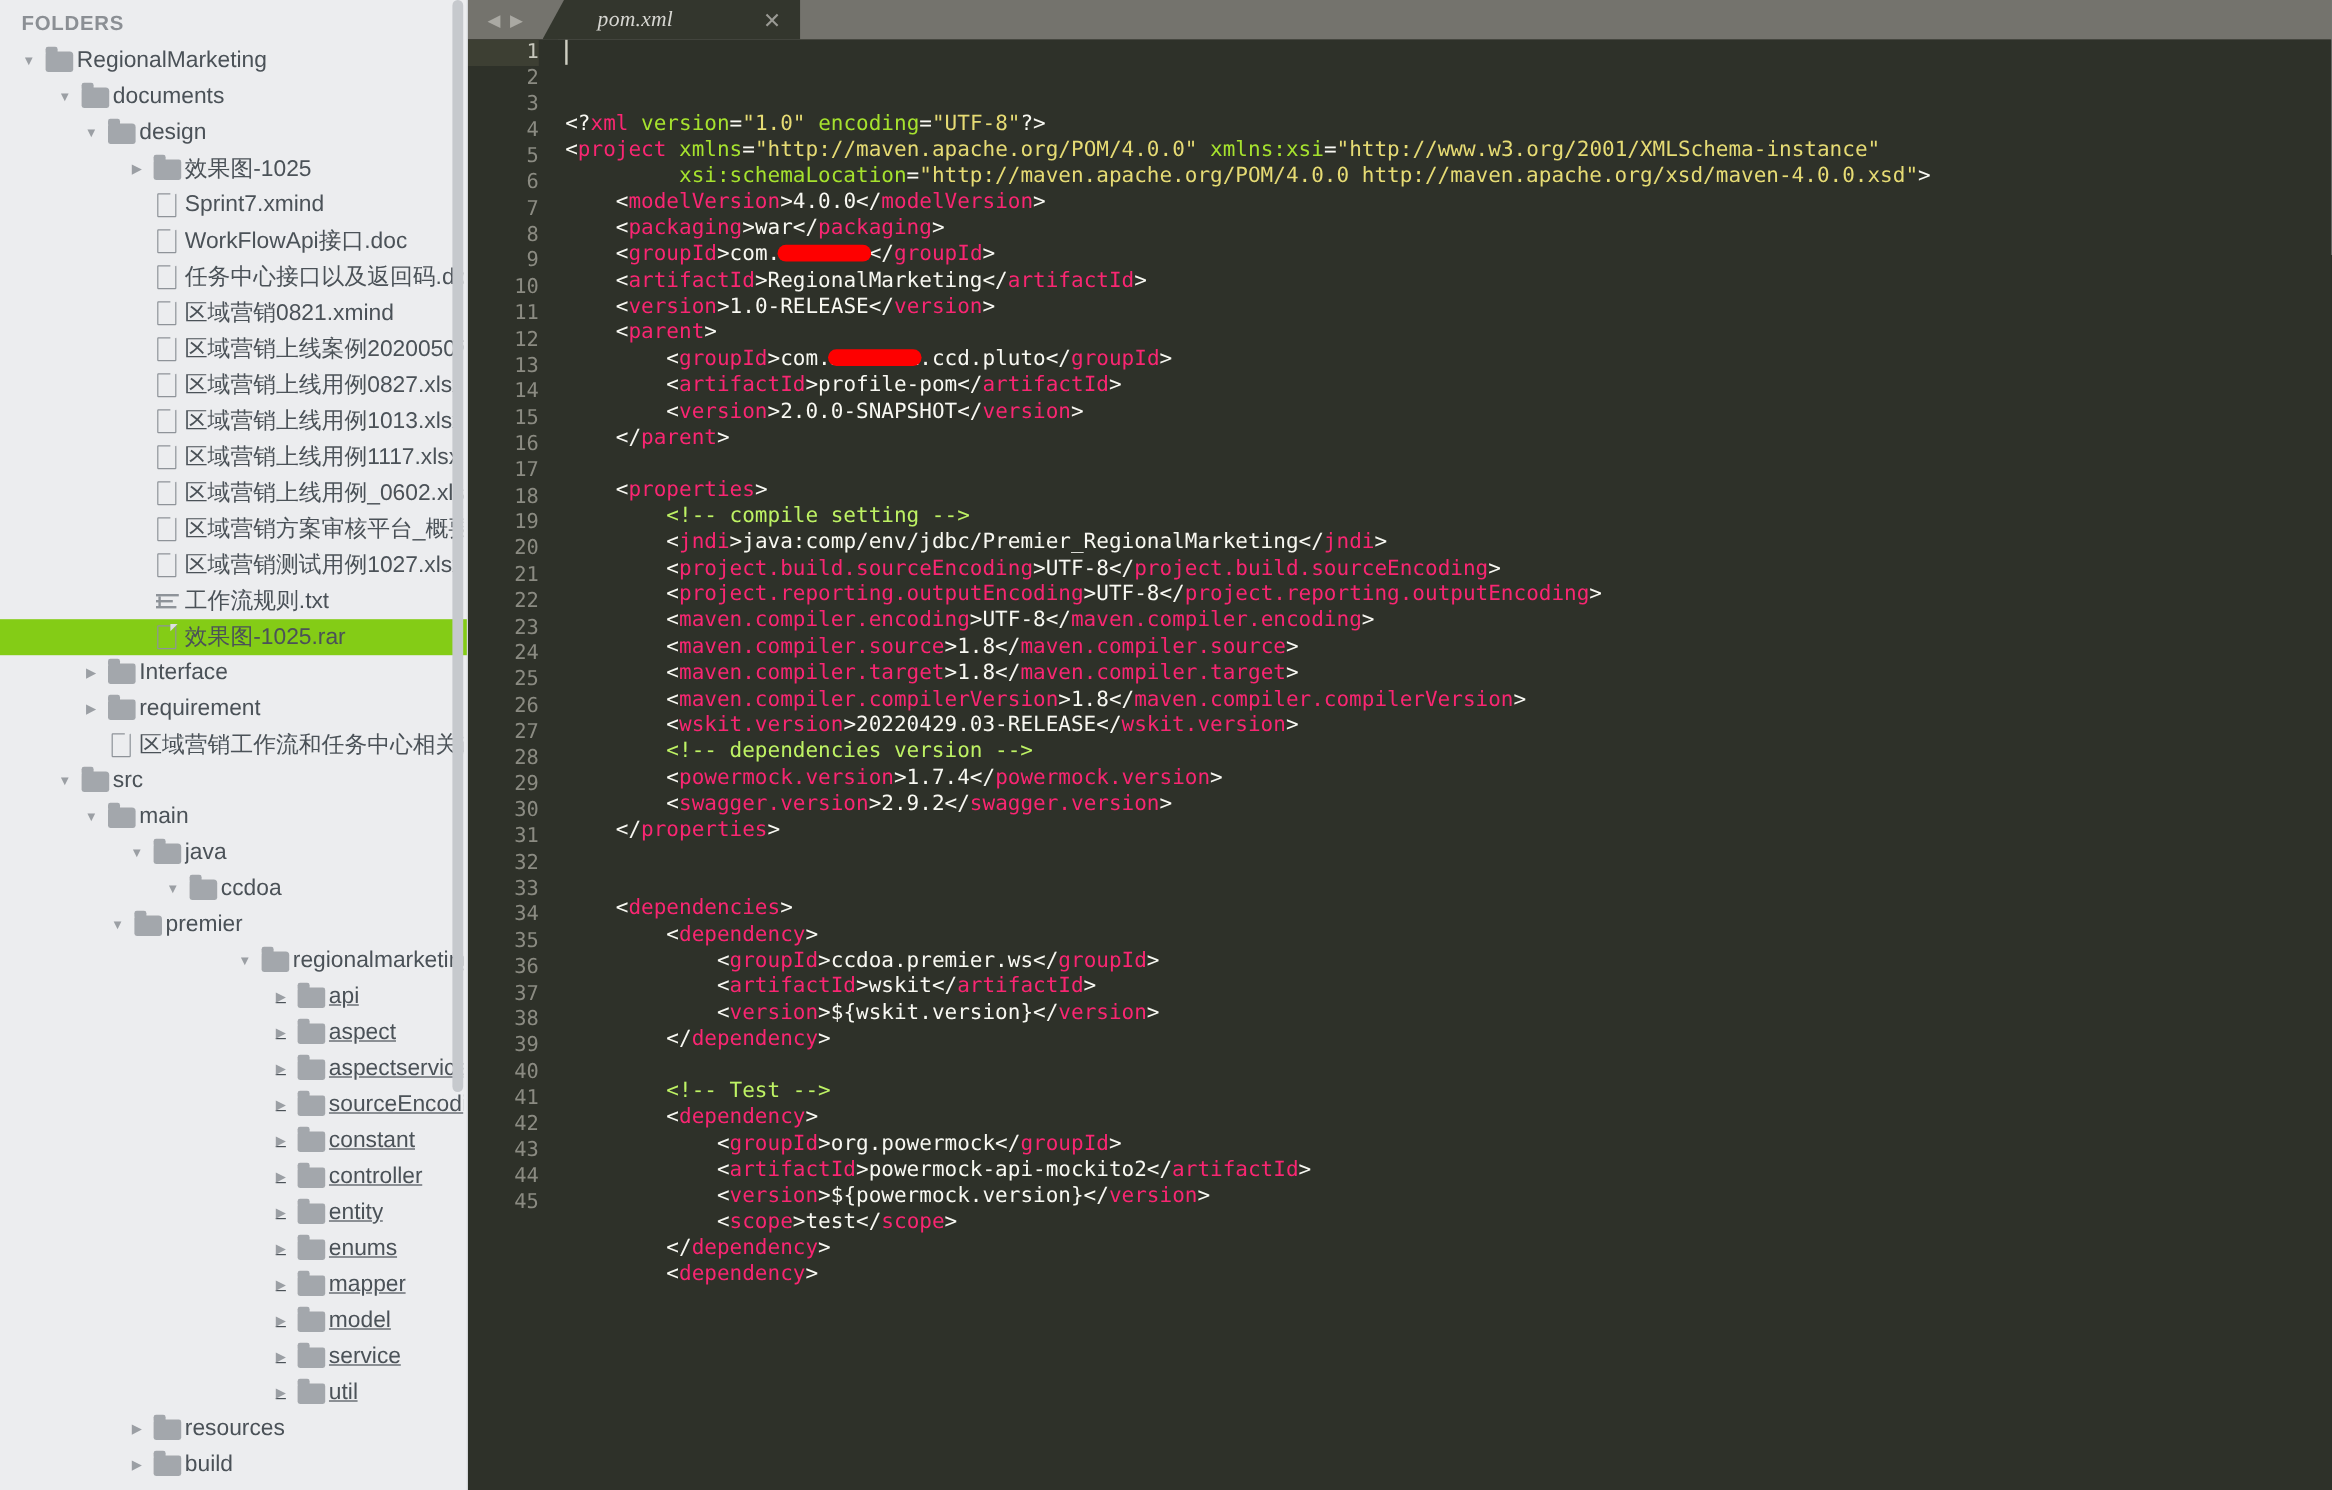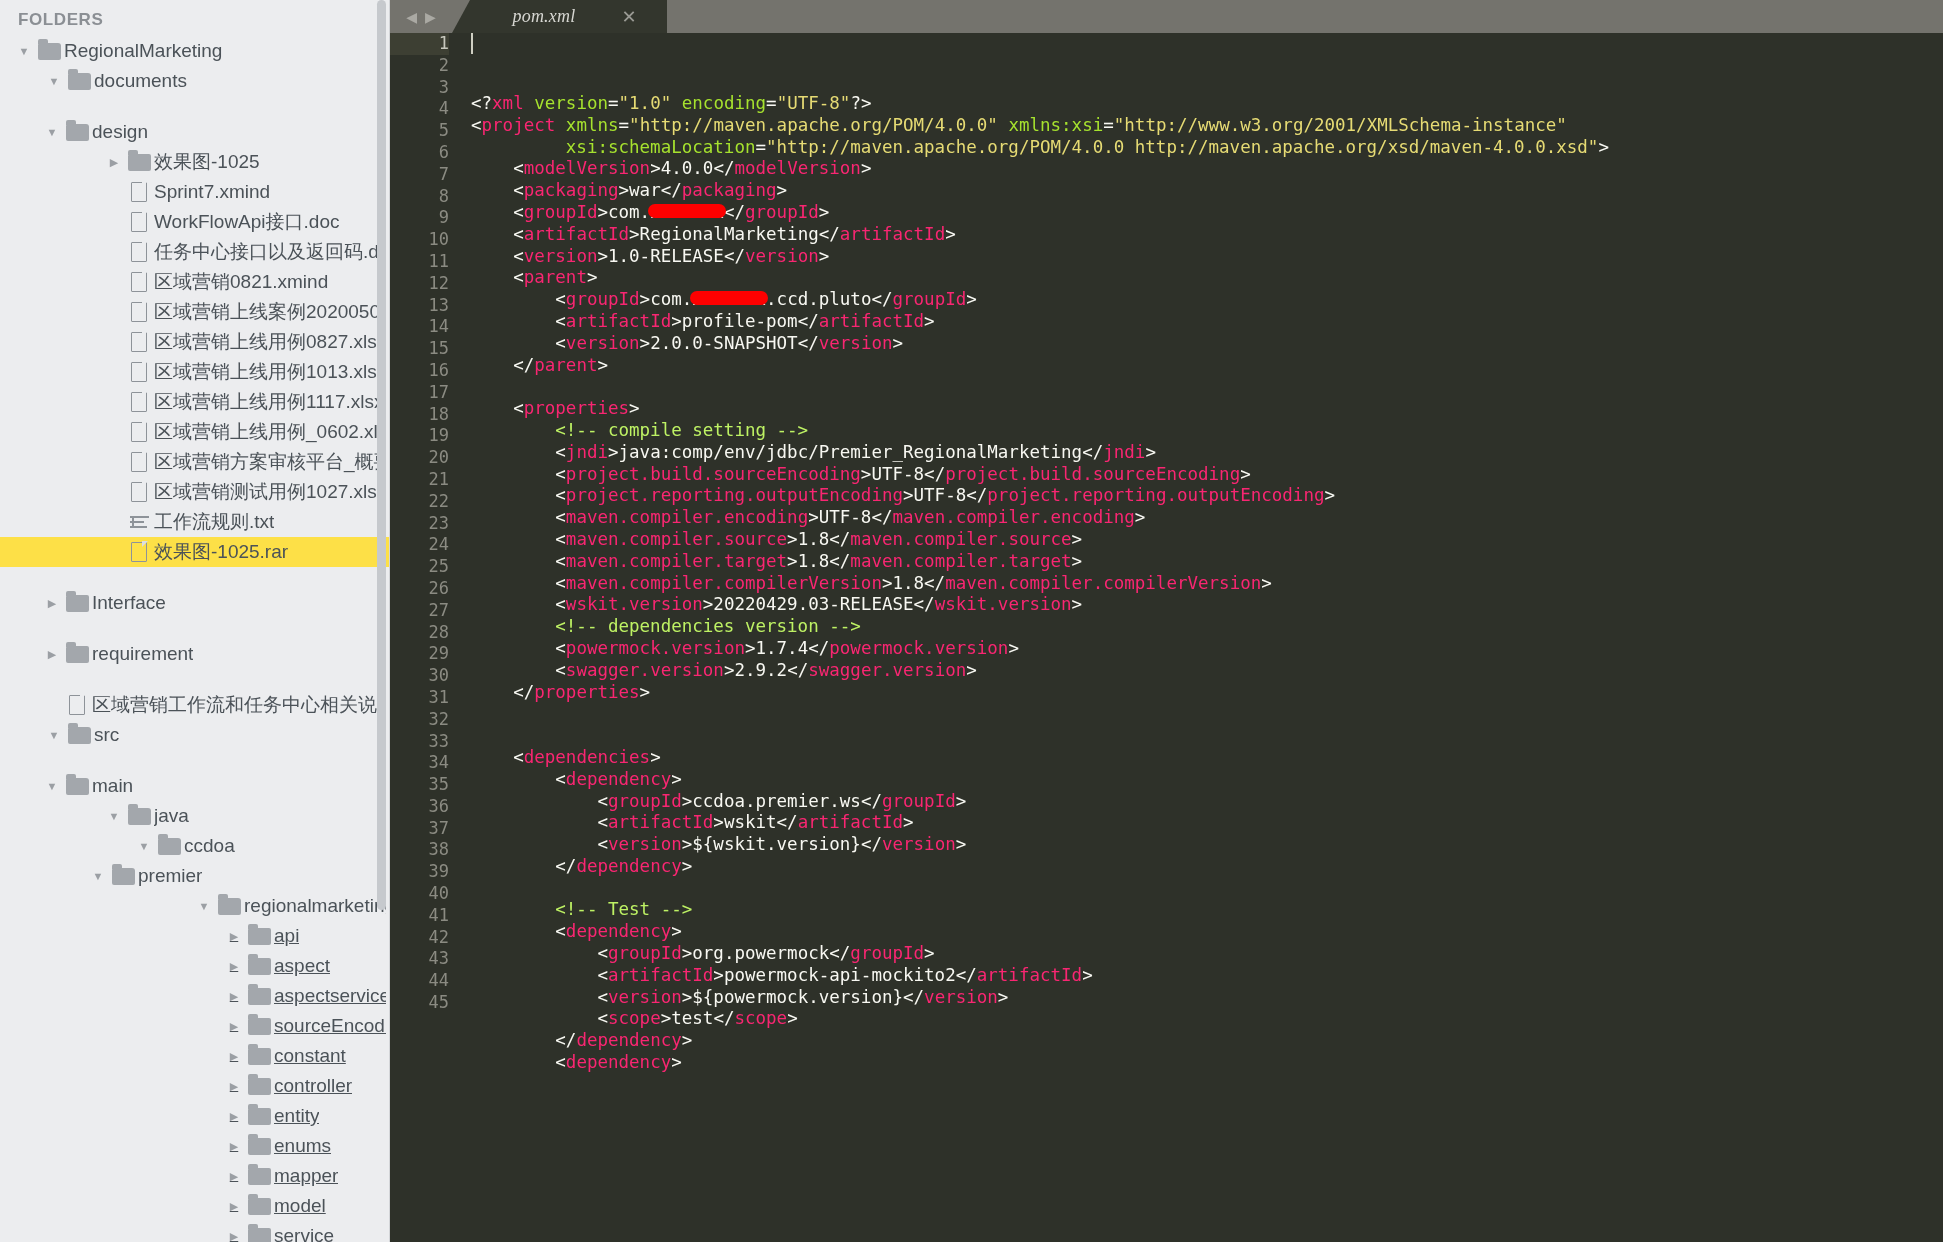--- a/index.html
+++ b/index.html
@@ -29,21 +29,21 @@
   }
   .tree-row {
     height: 30px;
     display: flex;
     align-items: center;
     white-space: nowrap;
     font-size: 19px;
     color: #4b5258;
     padding-right: 4px;
   }
-  .tree-row.selected { background: #fde047; }
+  .tree-row.selected { background: #84cc16; }
   .arrow {
     width: 20px;
     flex: 0 0 20px;
     display: flex;
     align-items: center;
     justify-content: center;
     color: #9b9fa4;
     font-size: 11px;
     line-height: 1;
   }
@@ -100,21 +100,21 @@
   .txt-glyph span:nth-child(3) { top: 11px; width: 17px; }
   .txt-glyph::before {
     content: ""; position: absolute; left: 2px; top: 3px;
     width: 2px; height: 8px; background: #8e9399;
   }
   .label { overflow: hidden; }
 
   
   .d0 { padding-left: 14px; }
   .d1 { padding-left: 44px; }
-  .d2 { padding-left: 42px; margin-top: 21px; }
+  .d2 { padding-left: 66px; }
   .d3 { padding-left: 104px; align-items: center; }
   .d4 { padding-left: 134px; }
   .d5 { padding-left: 88px; }
   .d6 { padding-left: 194px; }
   .d7 { padding-left: 224px; text-decoration: underline; }
 
   #sidebar-scrollbar {
     position: absolute;
     right: 4px; top: 0;
     width: 9px; height: 910px;
@@ -151,21 +151,21 @@
     justify-content: center;
     gap: 8px;
     color: #aaa9a3;
     font-size: 14px;
   }
   .tab {
     min-width: 215px;
     background: #33362d;
     display: flex;
     align-items: center;
-    justify-content: center;
+    justify-content: space-between;
     padding: 0 16px 0 46px;
     position: relative;
     clip-path: polygon(18px 0, 100% 0, 100% 100%, 0 100%);
     gap: 18px;
   }
   .tab-name {
     font-family: "Liberation Serif", serif;
     font-style: italic;
     font-size: 18px;
     color: #d6d6d1;

